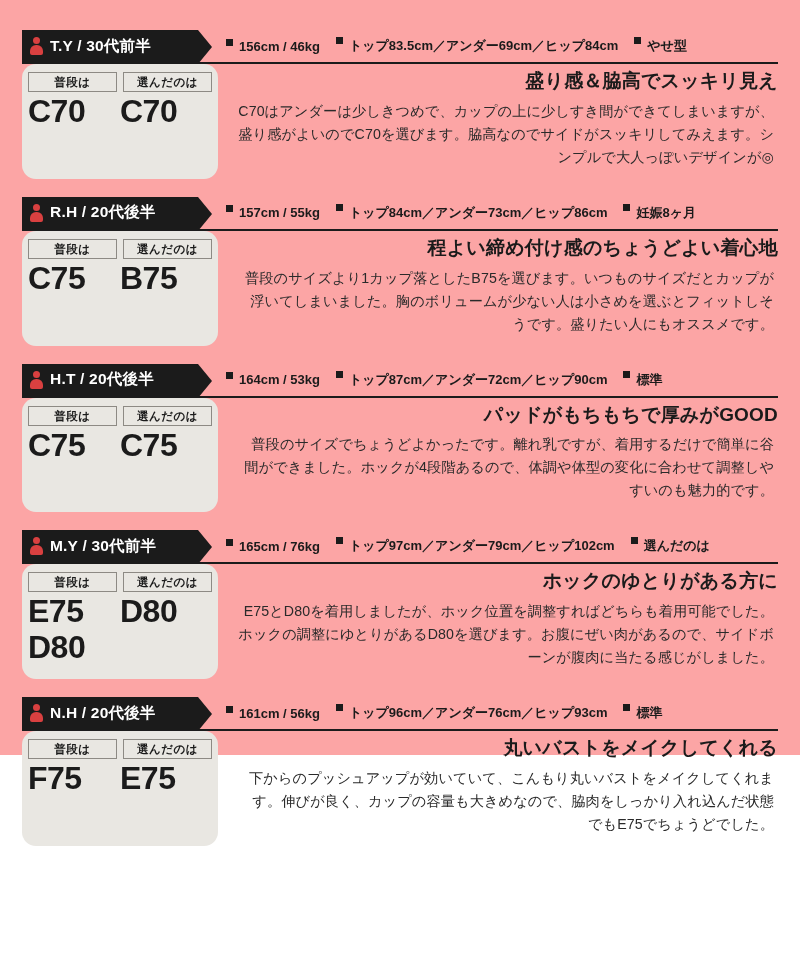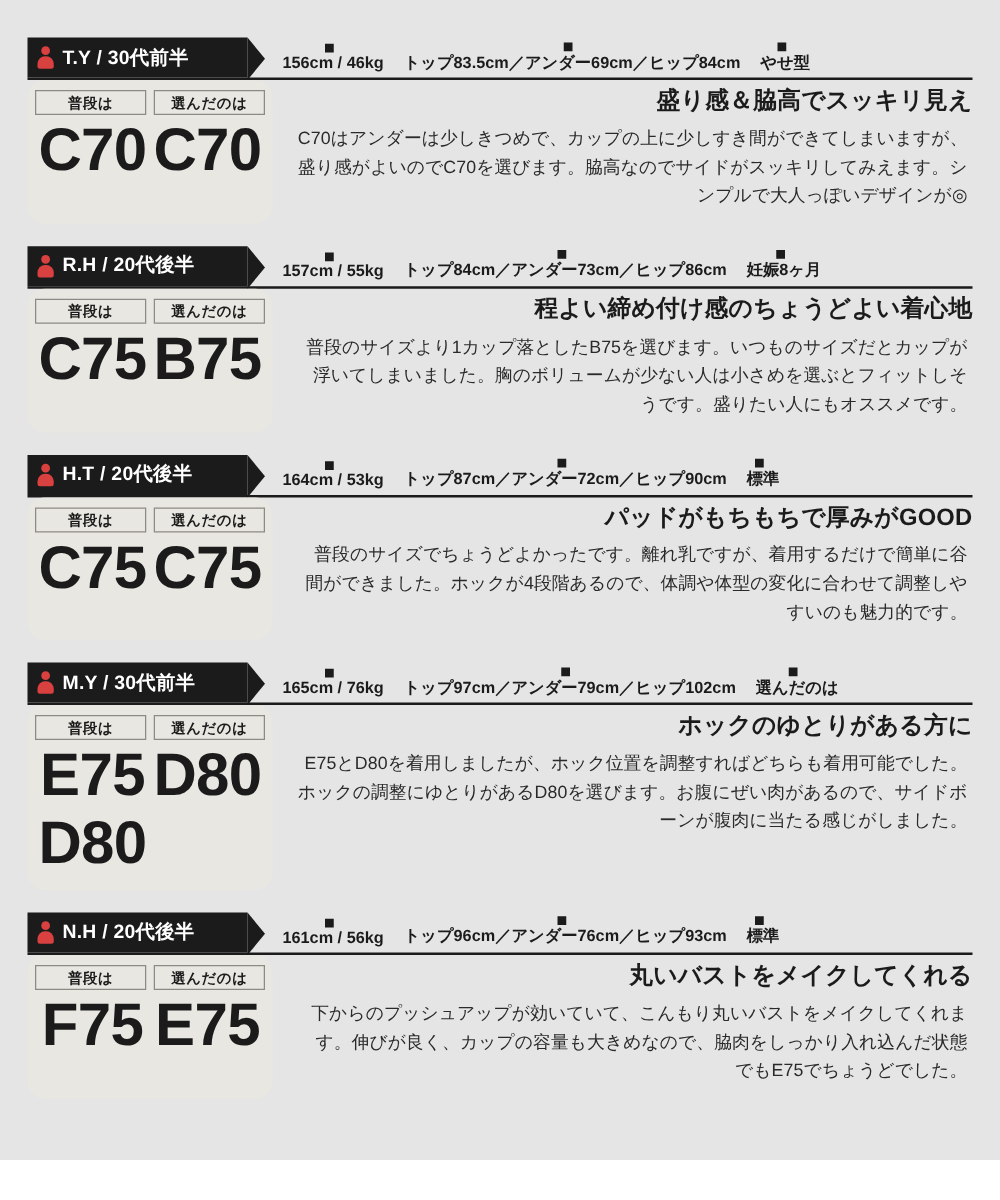--- a/index.html
+++ b/index.html
@@ -3,23 +3,23 @@
 <meta charset="utf-8">
 <style>
   * { box-sizing: border-box; }
   html, body {
     margin: 0; padding: 0;
     width: 800px; height: 960px;
     background: #ffffff;
     font-family: "Liberation Sans", "DejaVu Sans", sans-serif;
   }
   #page {
-    width: 800px; height: 928px;
+    width: 800px; height: 755px;
     padding: 30px 22px 20px 22px;
-    background: #e5e5e5;
+    background: #fca5a5;
     position: relative;
   }
 
   .review {
     width: 756px;
     margin: 0 0 18px 0;
   }
   .review:last-child { margin-bottom: 0; }
 
   
@@ -81,23 +81,21 @@
     padding-left: 28px;
     gap: 0px;
     font-size: 13px;
     font-weight: bold;
     color: #1b1b1b;
     white-space: nowrap;
     overflow: hidden;
   }
   .spec {
     display: inline-flex;
-    align-items: center;
     margin-right: 16px;
-    flex-direction: column;
   }
   .spec .bullet {
     display: inline-block;
     width: 7px; height: 7px;
     background: #1b1b1b;
     margin-right: 6px;
   }
 
   
   .rev-body {
@@ -126,22 +124,22 @@
     letter-spacing: .5px;
   }
   .size-label + .size-label { margin-left: 6px; }
   .size-values {
     display: flex;
     align-items: flex-start;
     margin-top: 2px;
   }
   .size-val {
     flex: 1;
-    text-align: center;
-    font-size: 48px;
+    text-align: left;
+    font-size: 32px;
     font-weight: bold;
     color: #1b1b1b;
     line-height: 1.12;
     letter-spacing: -0.5px;
     white-space: pre-line;
   }
 
   .text-box {
     flex: 1;
     padding: 6px 0 6px 16px;

